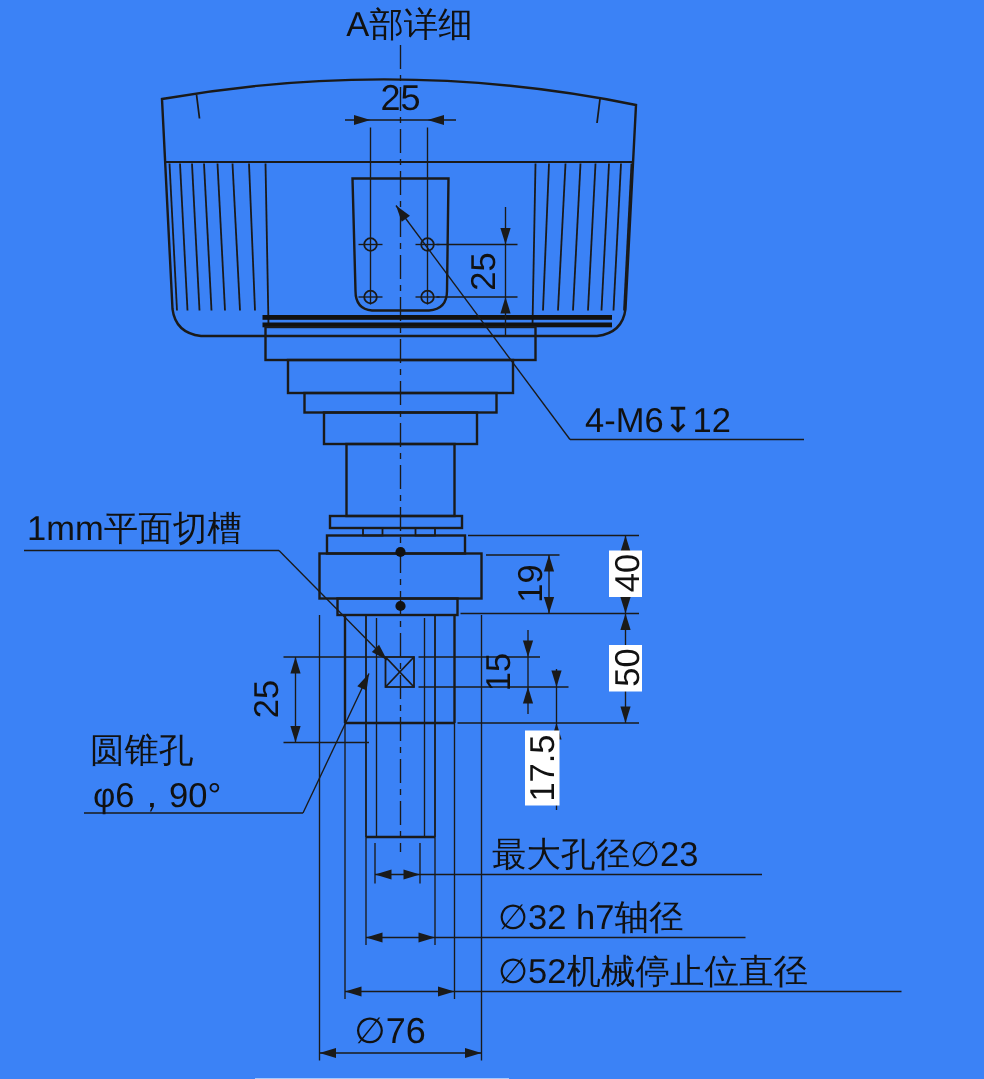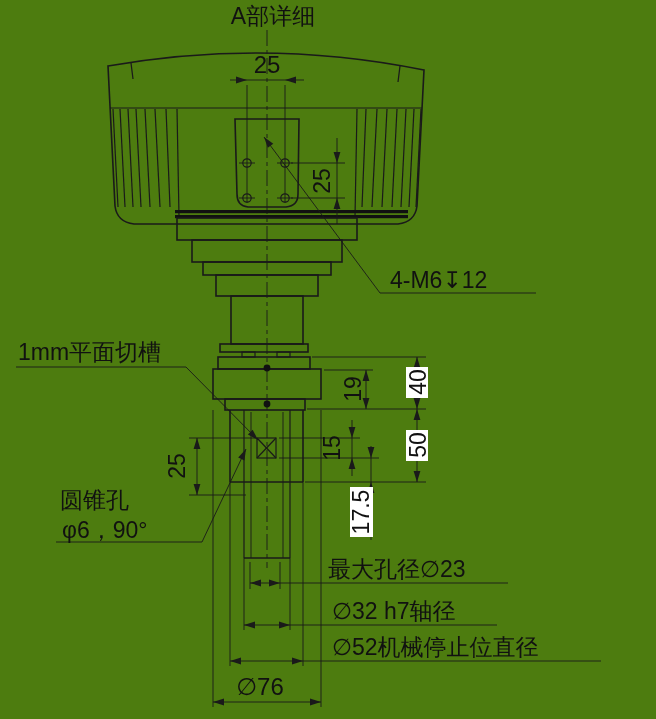--- a/index.html
+++ b/index.html
@@ -1,17 +1,17 @@
 <!DOCTYPE html>
 <html><head>
 <meta charset="utf-8">
 <style>
   html,body { margin:0; padding:0; background:#fff; }
   .canvas {
-    position:relative; width:656px; height:719px; background:#4d7c0f;
+    position:relative; width:656px; height:719px; background:#3b82f6;
     font-family:"Liberation Sans","DejaVu Sans",sans-serif; overflow:hidden;
   }
   svg { display:block; }
   .ln   { stroke:#1a1a1a; fill:none; stroke-width:1.6; }
   .ln2  { stroke:#1a1a1a; fill:none; stroke-width:1.2; }
   .thin { stroke:#1a1a1a; fill:none; stroke-width:0.9; }
   .cl   { stroke:#1a1a1a; fill:none; stroke-width:0.9; stroke-dasharray:16 4 4 4; }
   .arr  { fill:#1a1a1a; stroke:none; }
   .band { fill:#111; stroke:none; }
   .dot  { fill:#111; stroke:none; }

